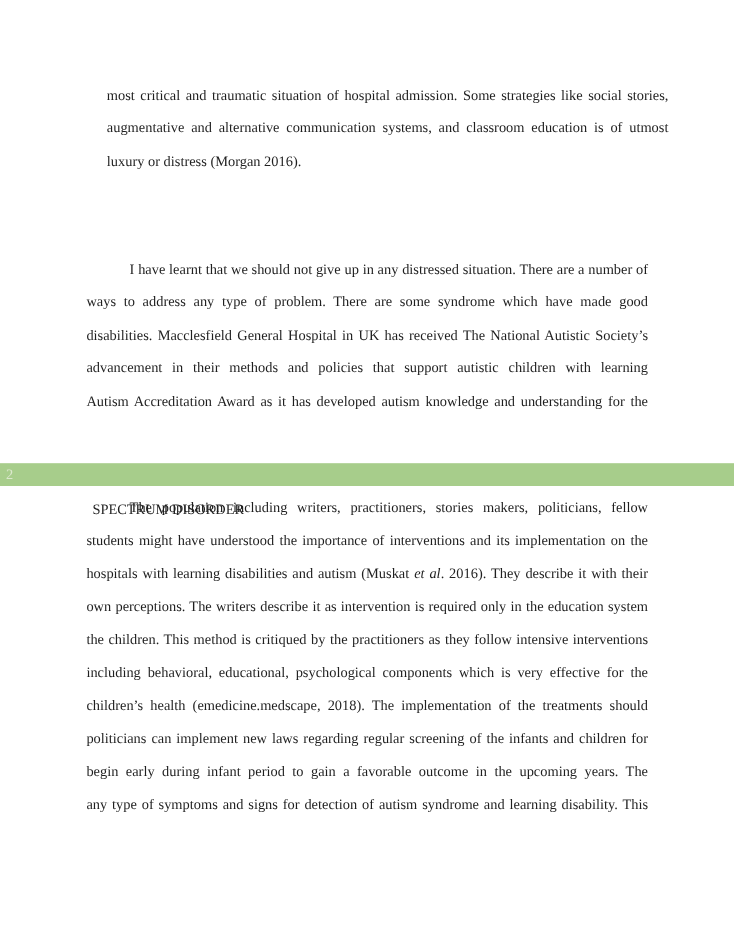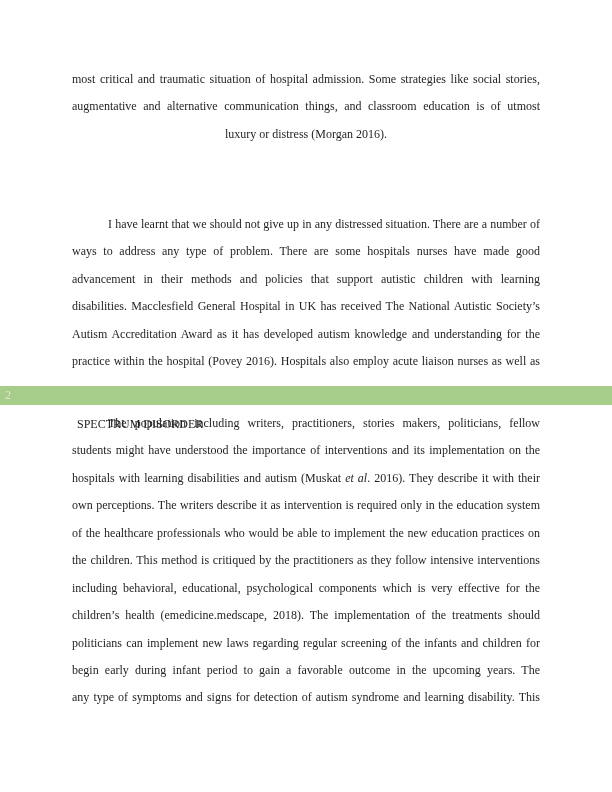--- a/index.html
+++ b/index.html
@@ -18,21 +18,20 @@
     position: absolute;
     left: 72px;
     width: 468px;
     z-index: 2;
   }
   .tline {
     height: 27.45px;
     line-height: 27.45px;
     white-space: normal;
     overflow: visible;
-    text-align: center;
   }
   .tline.j {
     text-align: justify;
     text-align-last: justify;
   }
   .tline.ind { padding-left: 36px; }
   .it { font-style: italic; }
   .hl-band {
     position: absolute;
     left: 0;
@@ -50,54 +49,52 @@
   }
   .runhead {
     position: absolute;
     left: 77px;
     line-height: 14px;
     white-space: nowrap;
     z-index: 3;
   }
   #rh1 { top: 389px; }
   #rh2 { top: 417px; }
-  #para1 { top: 66px; }
+  #para1 { top: 66px; margin-left: 17px; }
   #para2 { top: 211px; }
   #para3 { top: 410px; }
 </style>
 </head>
 <body>
 
 <div class="page" style="color: rgb(31, 31, 31);">
 
   <div class="hl-band" style="background: rgb(167, 205, 139);"></div>
 
   <div class="pagenum" style="color: rgb(220, 232, 205);">2</div>
 
   <div class="runhead" id="rh2">SPECTRUM DISORDER</div>
 
   <div class="para" id="para1">
       <div class="tline j"><span>most critical and traumatic situation of hospital admission. Some strategies like social stories,</span></div>
-      <div class="tline j"><span>augmentative and alternative communication things, and classroom education is of utmost</span></div>
+      <div class="tline j"><span>augmentative and alternative communication systems, and classroom education is of utmost</span></div>
       <div class="tline"><span>luxury or distress (Morgan 2016).</span></div>
     </div>
   <div class="para" id="para2">
       <div class="tline j ind"><span>I have learnt that we should not give up in any distressed situation. There are a number of</span></div>
-      <div class="tline j"><span>ways to address any type of problem. There are some hospitals nurses have made good</span></div>
+      <div class="tline j"><span>ways to address any type of problem. There are some syndrome which have made good</span></div>
+      <div class="tline j"><span>disabilities. Macclesfield General Hospital in UK has received The National Autistic Society’s</span></div>
       <div class="tline j"><span>advancement in their methods and policies that support autistic children with learning</span></div>
-      <div class="tline j"><span>disabilities. Macclesfield General Hospital in UK has received The National Autistic Society’s</span></div>
       <div class="tline j"><span>Autism Accreditation Award as it has developed autism knowledge and understanding for the</span></div>
-      <div class="tline j"><span>practice within the hospital (Povey 2016). Hospitals also employ acute liaison nurses as well as</span></div>
     </div>
   <div class="para" id="para3">
       <div class="tline j ind"><span>The population including writers, practitioners, stories makers, politicians, fellow</span></div>
       <div class="tline j"><span>students might have understood the importance of interventions and its implementation on the</span></div>
       <div class="tline j"><span>hospitals with learning disabilities and autism (Muskat </span><span class="it">et al</span><span>. 2016). They describe it with their</span></div>
       <div class="tline j"><span>own perceptions. The writers describe it as intervention is required only in the education system</span></div>
-      <div class="tline j"><span>of the healthcare professionals who would be able to implement the new education practices on</span></div>
       <div class="tline j"><span>the children. This method is critiqued by the practitioners as they follow intensive interventions</span></div>
       <div class="tline j"><span>including behavioral, educational, psychological components which is very effective for the</span></div>
       <div class="tline j"><span>children’s health (emedicine.medscape, 2018). The implementation of the treatments should</span></div>
       <div class="tline j"><span>politicians can implement new laws regarding regular screening of the infants and children for</span></div>
       <div class="tline j"><span>begin early during infant period to gain a favorable outcome in the upcoming years. The</span></div>
       <div class="tline j"><span>any type of symptoms and signs for detection of autism syndrome and learning disability. This</span></div>
     </div>
 
 </div>
 

